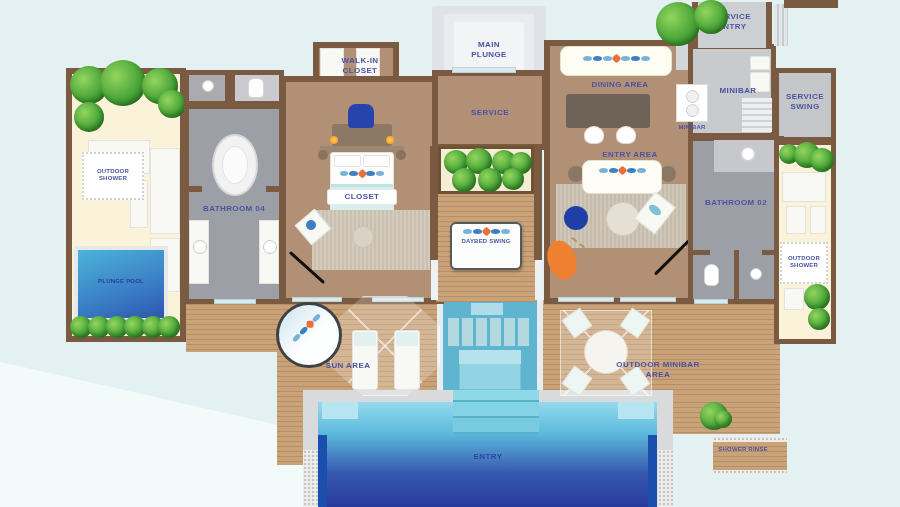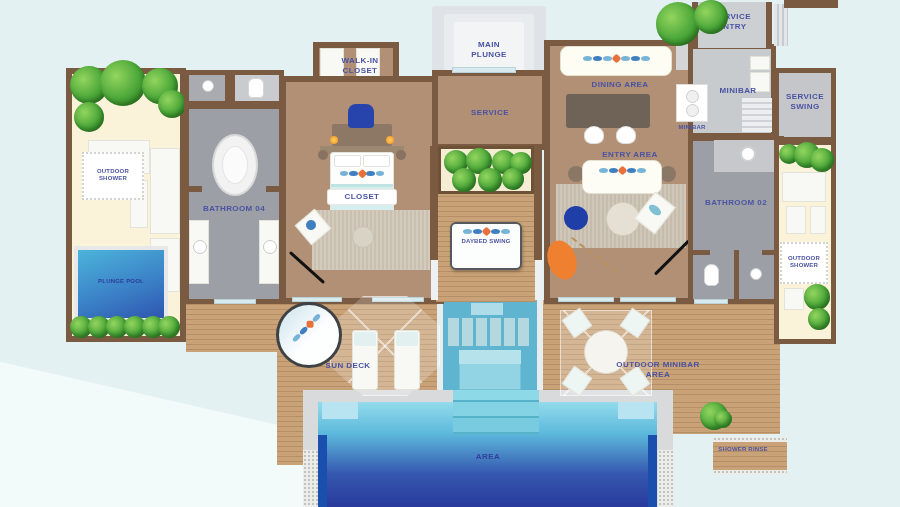--- a/index.html
+++ b/index.html
@@ -66,21 +66,21 @@
 
   <div class="abs" style="left:303px;top:390px;width:370px;height:117px;background:#d9dadc;"></div>
   <div class="abs pebble" style="left:303px;top:450px;width:15px;height:57px;"></div>
   <div class="abs pebble" style="left:658px;top:450px;width:15px;height:57px;"></div>
   <div class="abs" style="left:318px;top:402px;width:339px;height:105px;
        background:linear-gradient(180deg,#93dbec 0%,#5cb9dc 30%,#3658b0 68%,#283a9c 100%);"></div>
   <div class="abs" style="left:322px;top:402px;width:36px;height:17px;background:#b7e4f0;"></div>
   <div class="abs" style="left:618px;top:402px;width:36px;height:17px;background:#b7e4f0;"></div>
   <div class="abs" style="left:318px;top:435px;width:9px;height:72px;background:#1b4fae;"></div>
   <div class="abs" style="left:648px;top:435px;width:9px;height:72px;background:#1b4fae;"></div>
-  <div class="abs lbl onblue" style="left:440px;top:452px;width:96px;opacity:.9;">AREA</div>
+  <div class="abs lbl onblue" style="left:440px;top:452px;width:96px;opacity:.9;">ENTRY</div>
   <div class="abs" style="left:453px;top:386px;width:86px;height:14px;background:#8ed9e8;border-bottom:2px solid #56b2c8;"></div>
   <div class="abs" style="left:453px;top:402px;width:86px;height:14px;background:#84d3e4;border-bottom:2px solid #56b2c8;"></div>
   <div class="abs" style="left:453px;top:418px;width:86px;height:14px;background:#79cce0;border-bottom:2px solid #56b2c8;"></div>
 
   <div class="abs" style="left:443px;top:300px;width:94px;height:90px;background:#5fb4cf;"></div>
   <div class="abs" style="left:437px;top:300px;width:6px;height:90px;background:#e8eef0;"></div>
   <div class="abs" style="left:537px;top:300px;width:6px;height:90px;background:#e8eef0;"></div>
   <div class="abs" style="left:471px;top:303px;width:32px;height:12px;background:#aedce8;"></div>
   <div class="abs" style="left:448px;top:318px;width:11px;height:28px;background:#b4d8e0;"></div>
   <div class="abs" style="left:462px;top:318px;width:11px;height:28px;background:#b4d8e0;"></div>
@@ -293,21 +293,21 @@
         <i></i>
         <i class="b"></i>
         <i class="o"></i>
         <i></i>
       </div>
   </div>
   <div class="abs white" style="left:352px;top:330px;width:26px;height:60px;border-radius:3px;"></div>
   <div class="abs" style="left:354px;top:332px;width:22px;height:14px;background:#e2f0ef;border-radius:2px;"></div>
   <div class="abs white" style="left:394px;top:330px;width:26px;height:60px;border-radius:3px;"></div>
   <div class="abs" style="left:396px;top:332px;width:22px;height:14px;background:#e2f0ef;border-radius:2px;"></div>
-  <div class="abs lbl" style="left:288px;top:361px;width:120px;">SUN DECK</div>
+  <div class="abs lbl" style="left:288px;top:361px;width:120px;">SUN AREA</div>
 
   <div class="abs umb" style="left:560px;top:310px;width:92px;height:86px;"></div>
   <div class="abs white" style="left:566px;top:312px;width:22px;height:22px;transform:rotate(-35deg);background:#eef6f4;"></div>
   <div class="abs white" style="left:624px;top:312px;width:22px;height:22px;transform:rotate(35deg);background:#eef6f4;"></div>
   <div class="abs white" style="left:566px;top:370px;width:22px;height:22px;transform:rotate(35deg);background:#eef6f4;"></div>
   <div class="abs white" style="left:624px;top:370px;width:22px;height:22px;transform:rotate(-35deg);background:#eef6f4;"></div>
   <div class="abs" style="left:584px;top:330px;width:44px;height:44px;border-radius:50%;background:#f6f4ee;border:1px solid #ded9cc;box-sizing:border-box;"></div>
   <div class="abs lbl" style="left:616px;top:360px;width:84px;">OUTDOOR MINIBAR AREA</div>
 
   <div class="abs tree" style="left:700px;top:402px;width:28px;height:28px;"></div>

